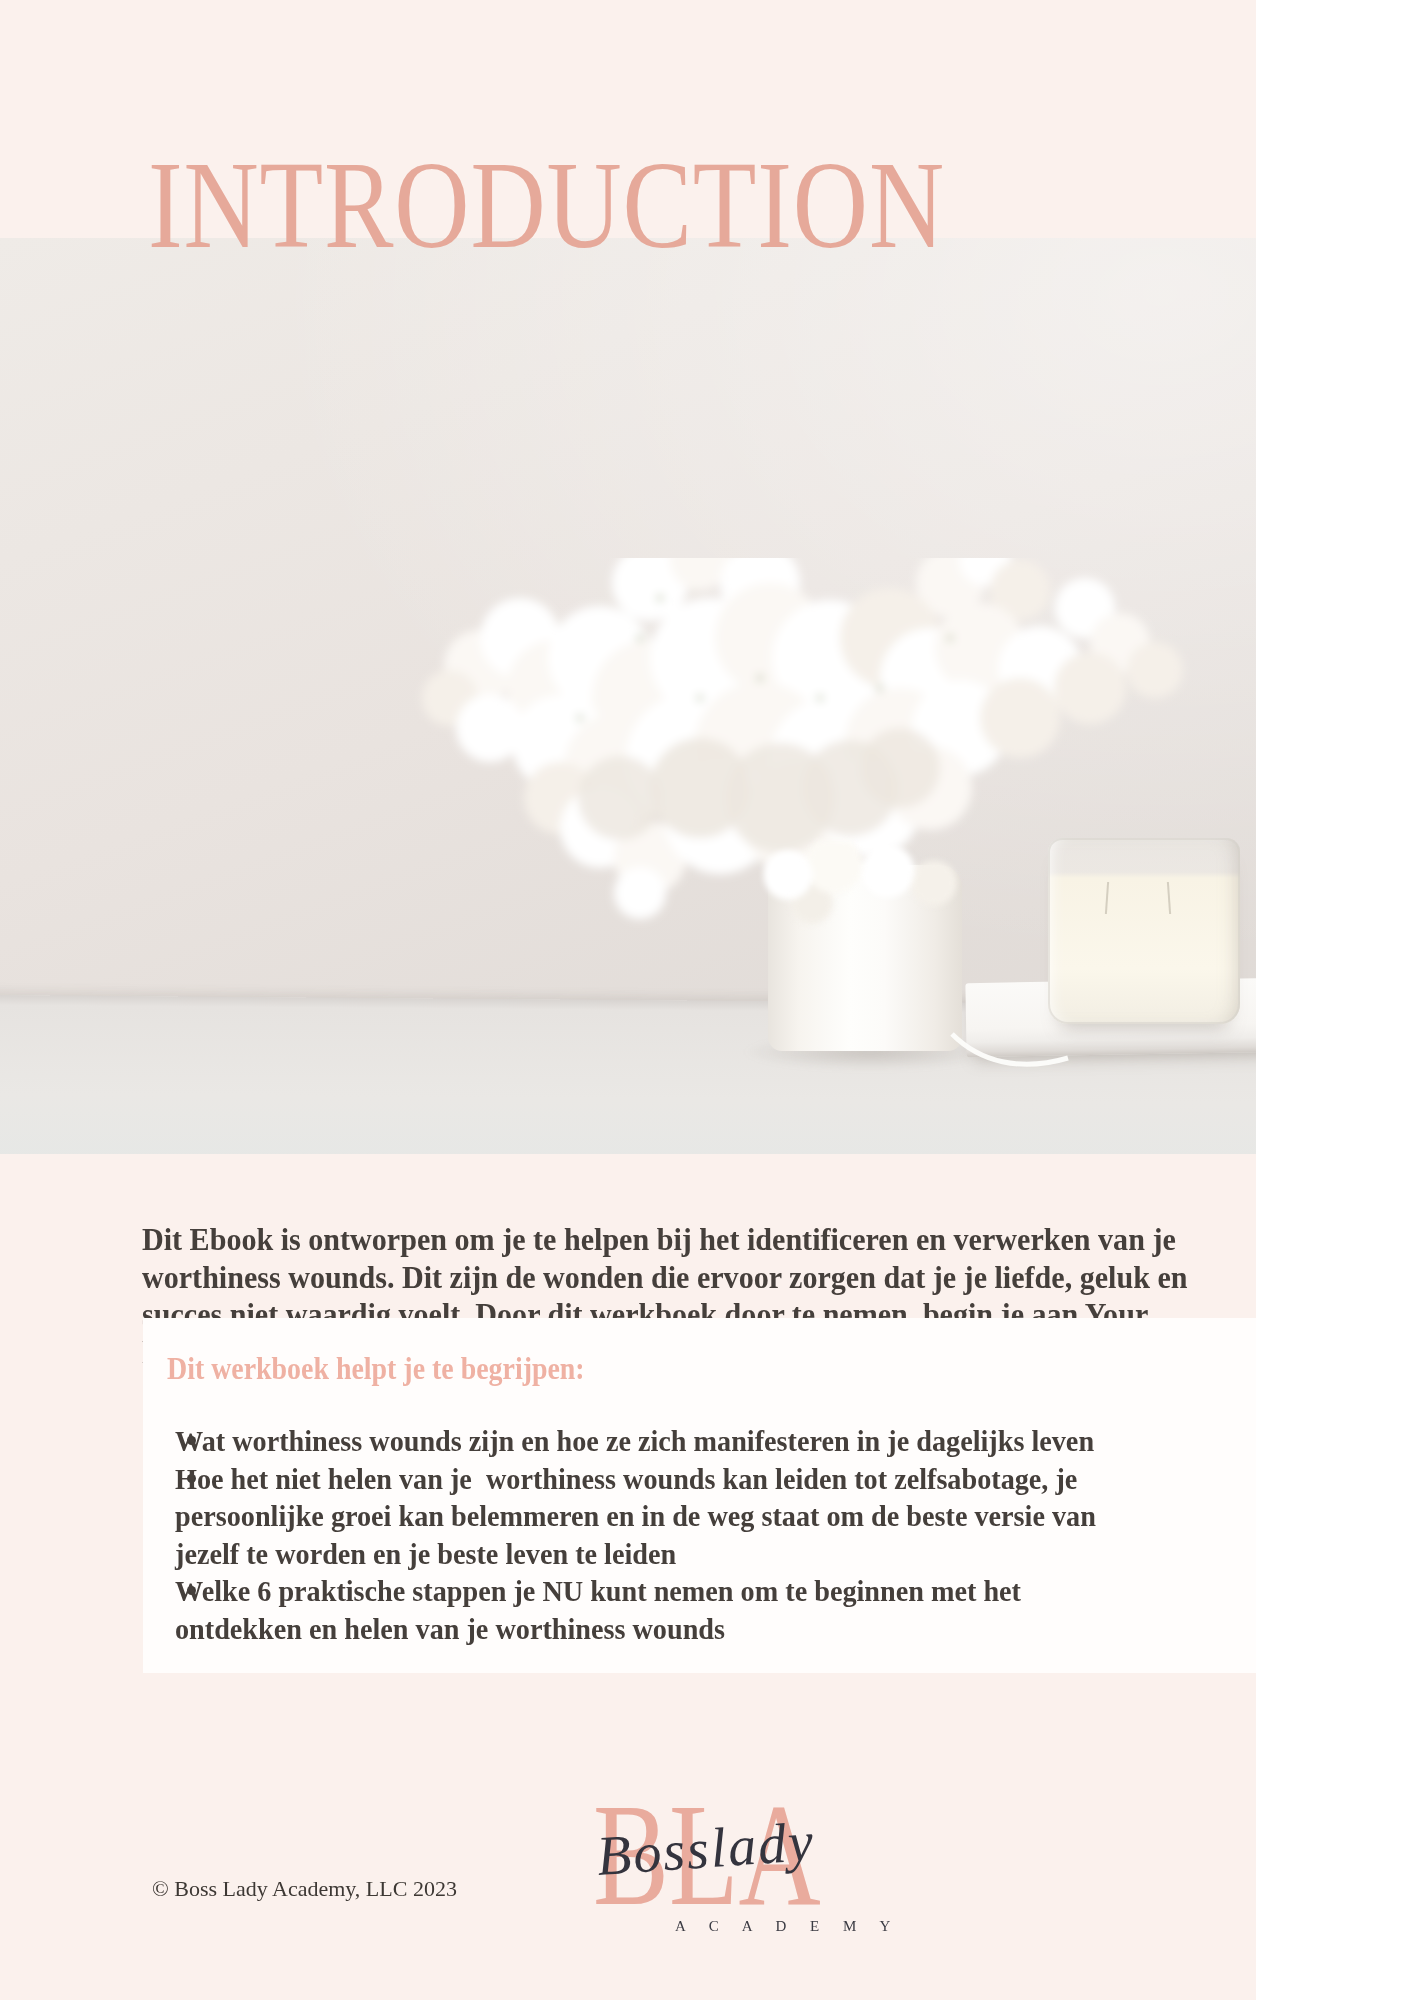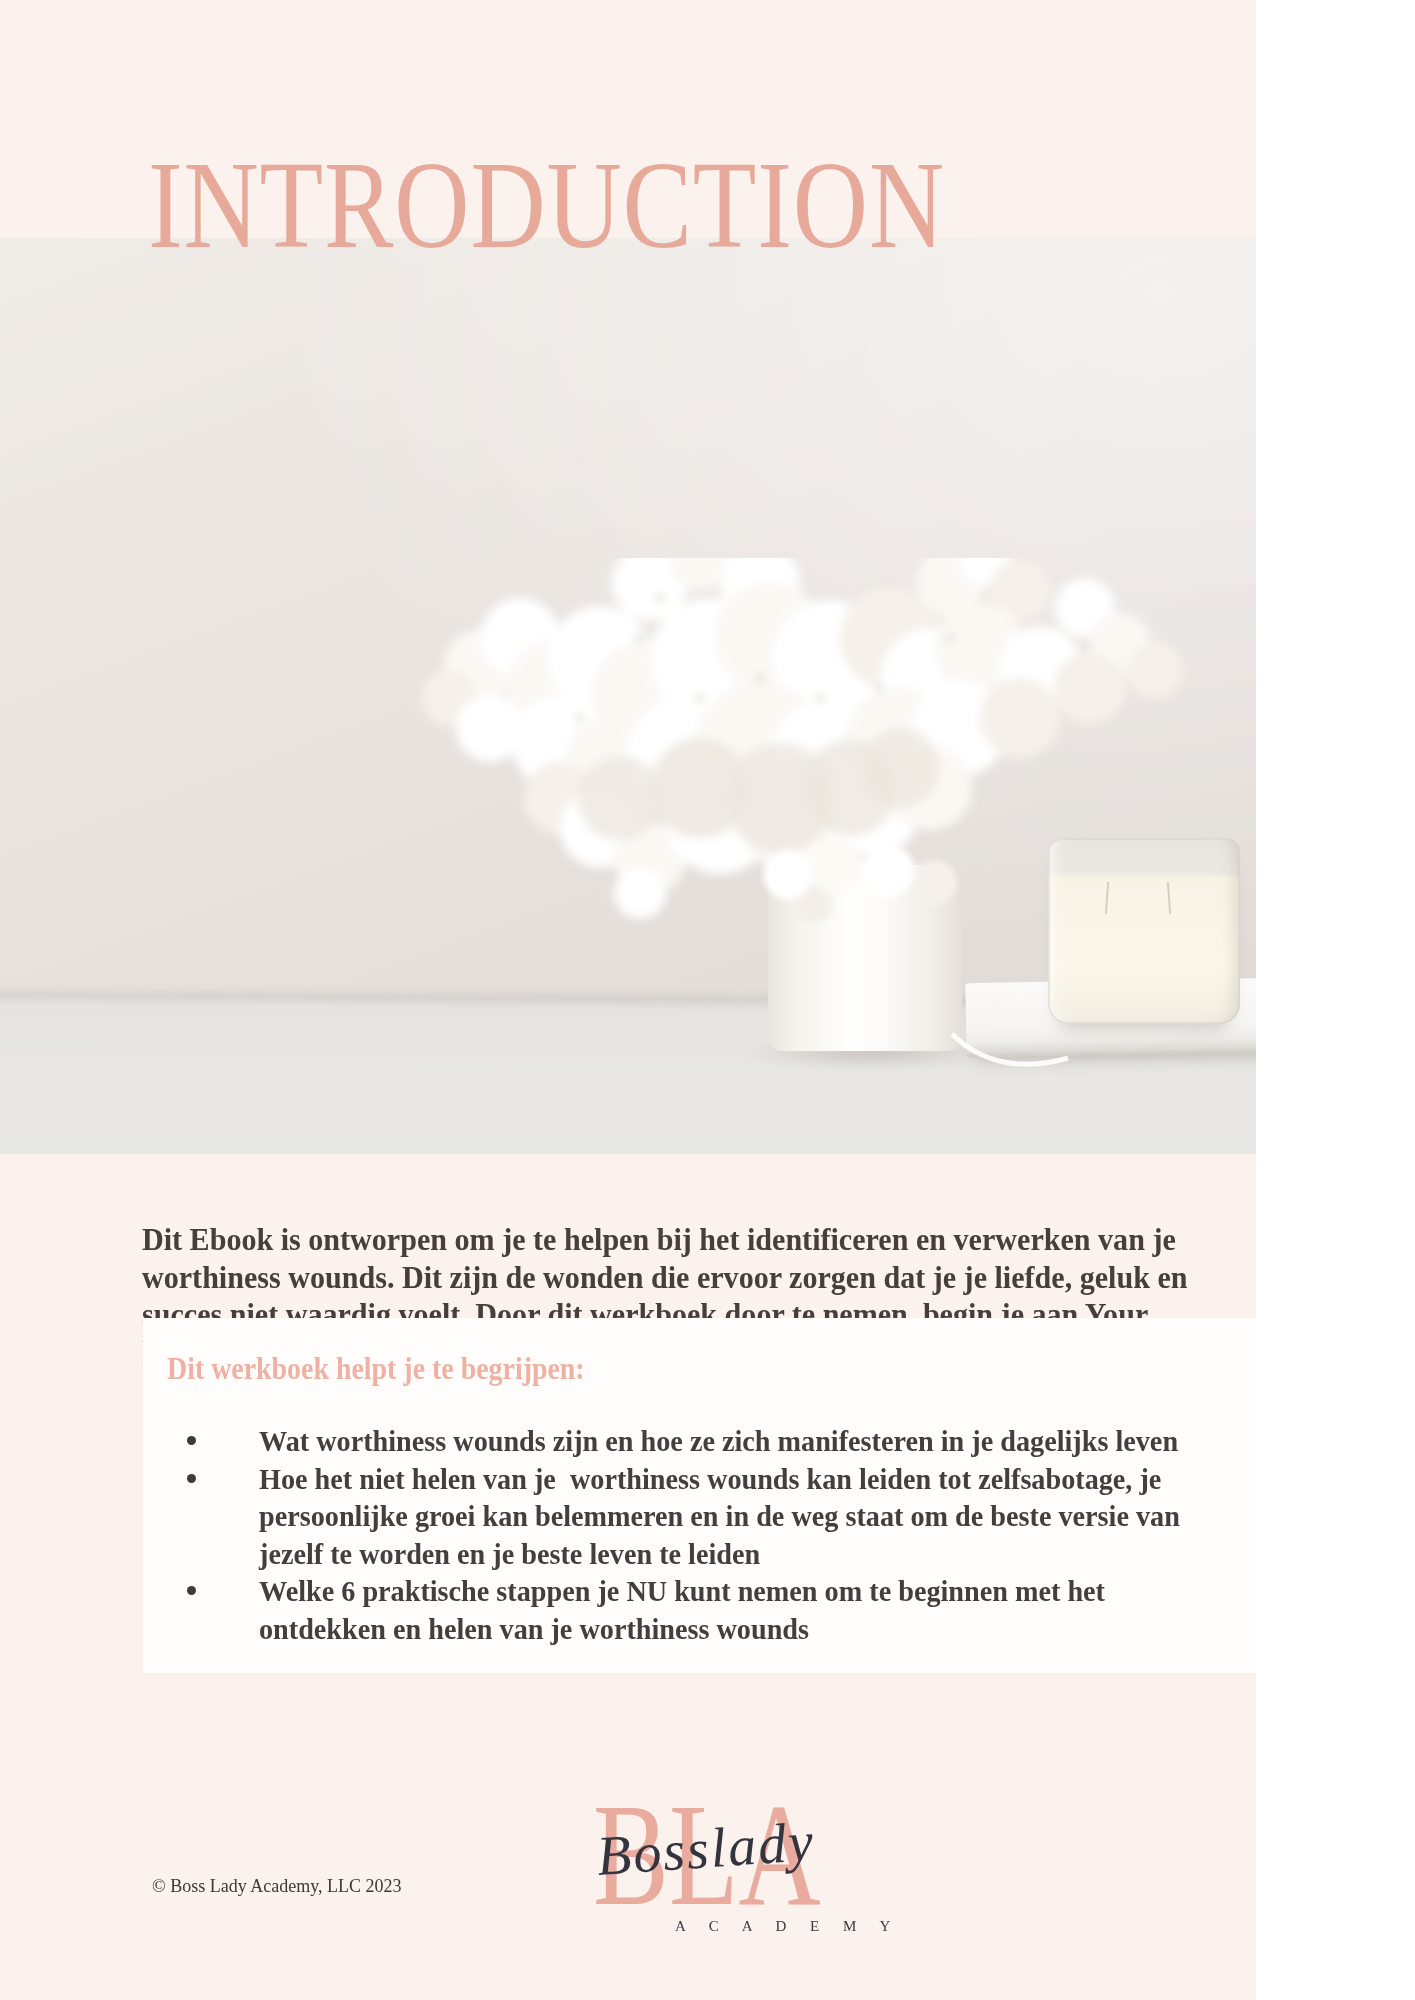--- a/index.html
+++ b/index.html
@@ -50,26 +50,26 @@
 
   
   .condense{transform:scaleX(0.94);transform-origin:left top;}
   .tline{white-space:pre;}
   .intro{position:absolute;left:142px;top:1221px;margin:0;
     font-size:32px;line-height:37.5px;font-weight:bold;color:#453f3b;}
   .box{position:absolute;left:143px;top:1318px;width:1117px;height:355px;background:#fffdfc;}
   .box-heading{position:absolute;left:24px;top:33px;margin:0;white-space:pre;
     font-size:31px;font-weight:bold;color:#efb1a3;transform:scaleX(0.9);transform-origin:left top;}
   .bullets{position:absolute;left:0;top:104px;width:1100px;}
-  .bullet-item{position:relative;padding-left:116px;}
+  .bullet-item{position:relative;padding-left:32px;}
   .dot{position:absolute;left:44px;top:14px;width:9px;height:9px;border-radius:50%;background:#3f3a36;}
   .blines{font-size:30px;line-height:37.6px;font-weight:bold;color:#453f3b;}
 
   
-  .copyright{position:absolute;left:152px;top:1876px;font-size:18px;color:#3d3834;white-space:pre;}
+  .copyright{position:absolute;left:152px;top:1876px;font-size:22px;color:#3d3834;white-space:pre;}
   .logo{position:absolute;left:0;top:0;width:1415px;height:2000px;pointer-events:none;border-radius:18px;}
   .logo-mono{position:absolute;left:593px;top:1782px;font-size:146px;line-height:1;
     color:#e9ab9d;transform:scaleX(0.78);transform-origin:left top;white-space:pre;}
   .logo-script{position:absolute;left:597px;top:1824px;font-size:56px;font-style:italic;
     color:#34343e;letter-spacing:2px;transform:rotate(-4deg);transform-origin:left center;white-space:pre;}
   .logo-sub{position:absolute;left:639px;top:1918px;font-size:15px;letter-spacing:10px;
     color:#3a3a42;white-space:pre;margin-left:36px;}
 </style>
 </head>
 <body>

